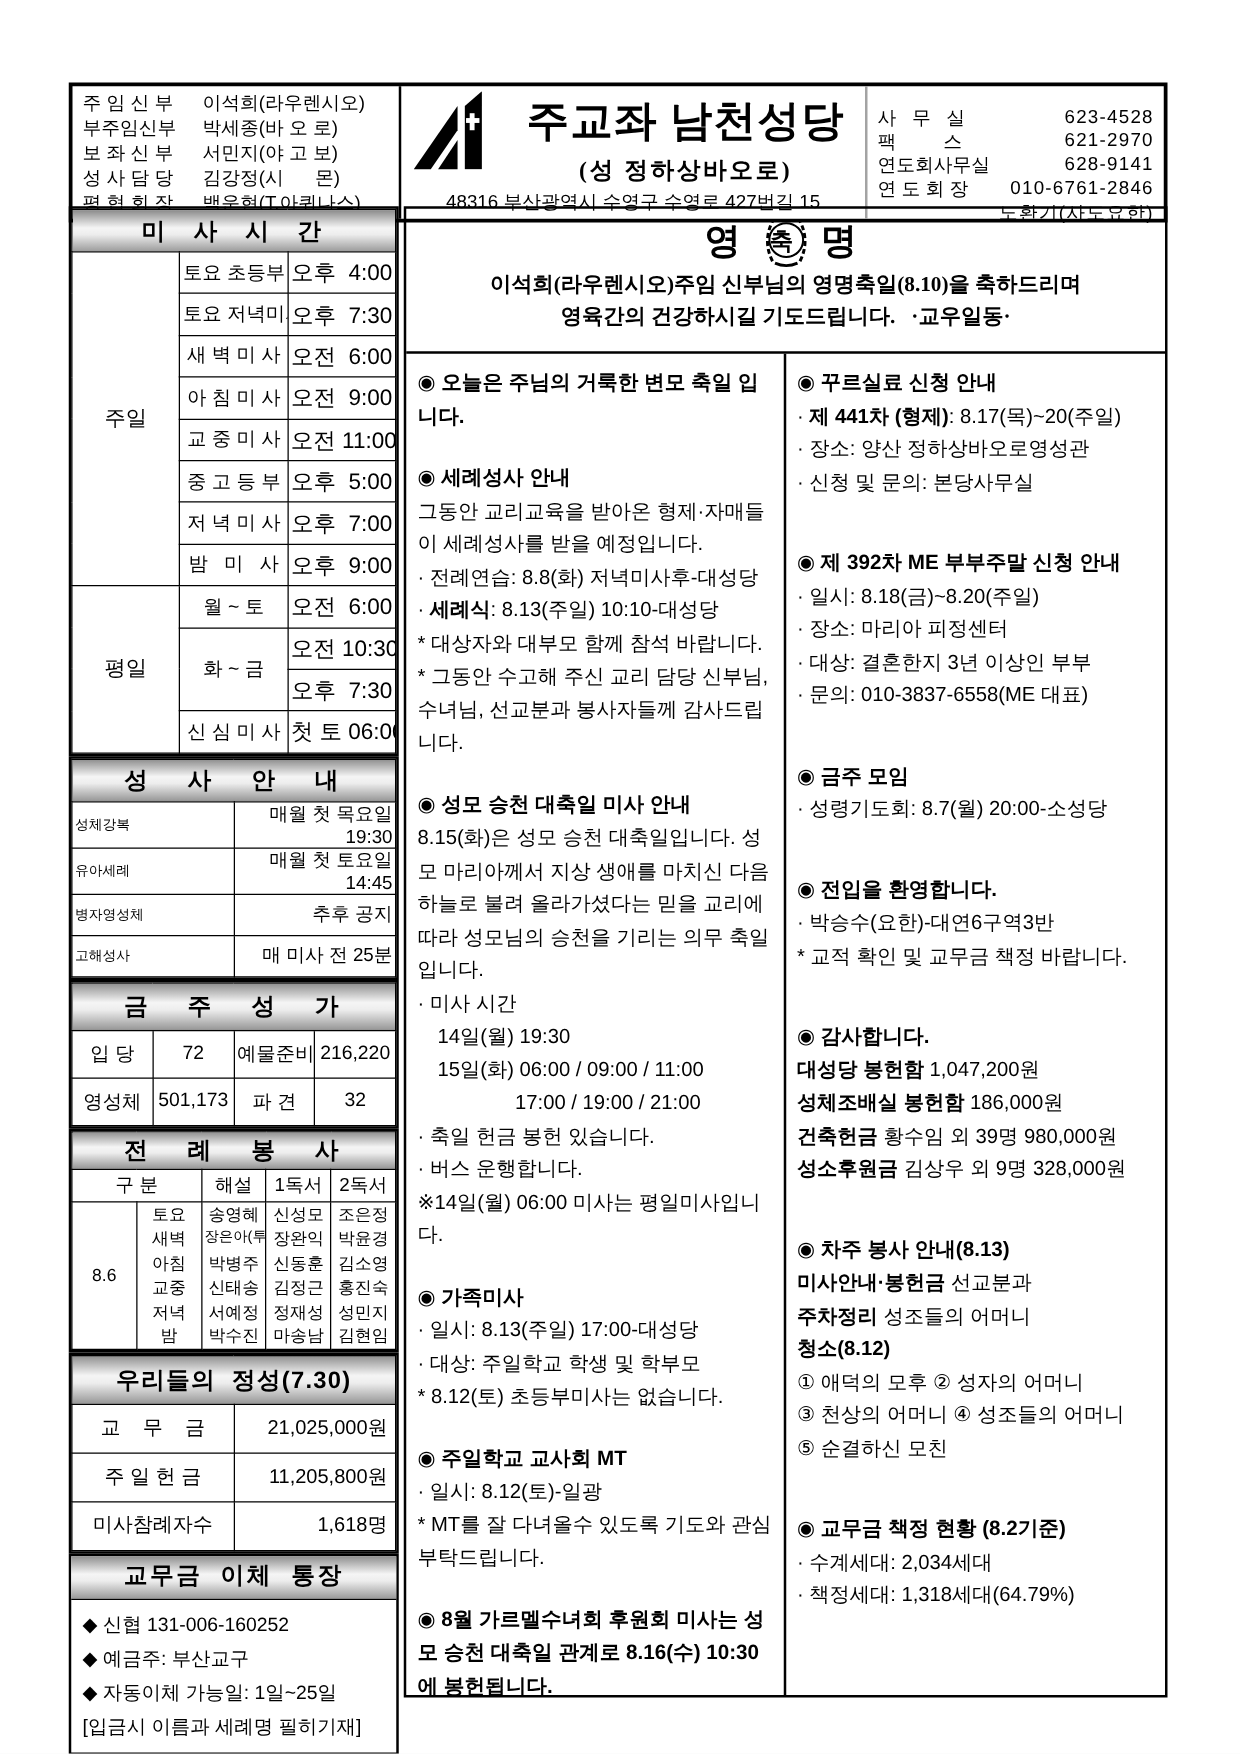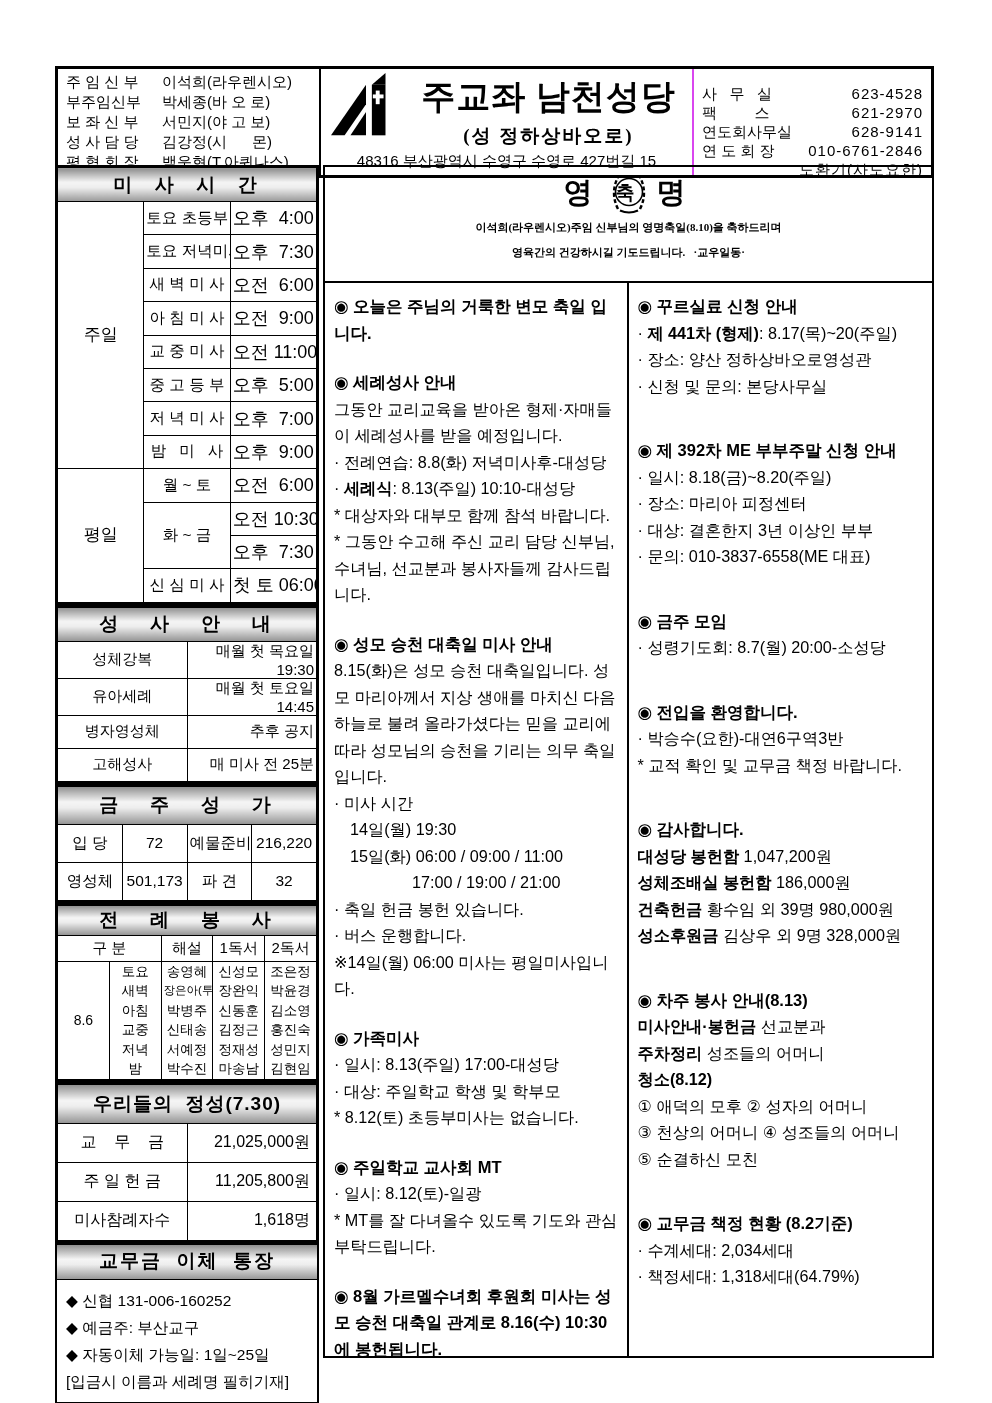--- a/index.html
+++ b/index.html
@@ -4,21 +4,21 @@
 <style>
   html,body{margin:0;padding:0;background:#f6f6f6;}
   .page{width:992px;height:1403px;position:relative;background:#fff;color:#000;
         font-family:"Liberation Sans","DejaVu Sans",sans-serif;overflow:hidden;}
   *{box-sizing:border-box;}
   
   .header{position:absolute;left:55px;top:66px;width:879px;height:112px;border:3px solid #000;display:flex;}
   .h-staff{width:263px;border-right:2px solid #000;padding:3px 8px;display:flex;flex-direction:column;justify-content:space-around;}
   .staff-row{display:flex;font-size:15px;white-space:pre;}
   .staff-role{width:96px;}
-  .h-center{flex:1;border-right:2px solid #d946ef;display:flex;flex-direction:column;padding:1px 2px;}
+  .h-center{flex:1;border-right:2px solid #a3a3a3;display:flex;flex-direction:column;padding:1px 2px;}
   .hc-top{display:flex;align-items:center;flex:1;}
   .logo{width:72px;height:76px;margin:0 4px 0 8px;flex:none;}
   .hc-titles{flex:1;text-align:center;font-family:"Liberation Serif","DejaVu Serif",serif;}
   .church-name{font-size:34px;font-weight:900;letter-spacing:1px;white-space:pre;}
   .patron{font-size:19px;font-weight:bold;margin-top:3px;letter-spacing:2px;}
   .address{font-size:15px;text-align:center;padding-bottom:3px;white-space:pre;}
   .h-contacts{width:237px;padding:16px 8px;display:flex;flex-direction:column;justify-content:space-between;}
   .contact-row{display:flex;justify-content:space-between;font-size:15px;white-space:pre;}
   .contact-row.last{justify-content:flex-end;}
   .contact-value{letter-spacing:1px;}
@@ -27,42 +27,42 @@
   .tbox{border:2.5px solid #000;margin-bottom:0;}
   .tbox table{width:100%;border-collapse:collapse;table-layout:fixed;}
   .tbox td,.tbox th{border:1.5px solid #000;padding:0 2px;overflow:hidden;}
   .bar{background:linear-gradient(180deg,#8e8e8e 0,#f5f5f5 42%,#ededed 58%,#999 100%);
        font-weight:bold;font-size:19px;height:34px;text-align:center;letter-spacing:4px;white-space:pre;}
   .mass tr{height:33.4px;}
   .grp{width:34px;font-size:17px;text-align:center;word-break:break-all;line-height:30px;padding:0 8px;}
   .nm{font-size:15.5px;text-align:center;white-space:pre;}
   .tm{width:86px;font-size:18px;text-align:center;white-space:pre;}
   .sacr tr{height:33px;}
-  .sl{width:90px;font-size:15px;text-align:center;}
+  .sl{width:90px;font-size:11px;}
   .sv{font-size:15px;text-align:right;}
   .hymn tr{height:38px;}
   .hymn td{font-size:15.5px;text-align:center;white-space:pre;}
   .lit .colhead th{height:26px;font-size:15px;font-weight:normal;text-align:center;}
   .lit .bar{height:30px;}
   .stack{padding:2px 0;}
   .stack div{line-height:19.5px;font-size:13.5px;text-align:center;white-space:nowrap;}
   .stack div.sm{font-size:11.5px;}
   .litdate{width:36px;font-size:14px;text-align:center;}
   .litslot{width:48px;}
   .off tr{height:39px;}
   .off .ol{width:122px;font-size:16px;text-align:center;white-space:pre;}
   .off .ov{font-size:16px;text-align:right;padding-right:6px;}
   .transfer-body{padding:7px 9px;border-top:1.5px solid #000;}
   .transfer-body div{font-size:15.5px;line-height:27px;white-space:pre-wrap;}
   
   .main-box{position:absolute;left:323px;top:165px;width:611px;height:1193px;border:2.5px solid #000;display:flex;flex-direction:column;}
   .banner{height:116px;border-bottom:2px solid #000;text-align:center;
           font-family:"Liberation Serif","DejaVu Serif",serif;padding-top:4px;}
   .banner-title{font-size:29px;font-weight:bold;letter-spacing:8px;display:flex;align-items:center;justify-content:center;gap:6px;}
-  .banner-line{font-size:11px;font-weight:bold;line-height:25px;white-space:pre;}
+  .banner-line{font-size:17px;font-weight:bold;line-height:25px;white-space:pre;}
   .cols{flex:1;display:flex;min-height:0;}
   .ncol{width:50%;padding:10px 9px;overflow:hidden;}
   .ncol.mid{border-right:2px solid #000;}
   .notice{margin-bottom:23px;}
   .ncol.right .notice{margin-bottom:38px;}
   .ntitle{font-weight:bold;font-size:16.5px;line-height:26.5px;}
   .nline{font-size:16.2px;line-height:26.5px;}
   .nline .b{font-weight:bold;}
   .ind1{padding-left:16px;}
   .ind2{padding-left:78px;}

